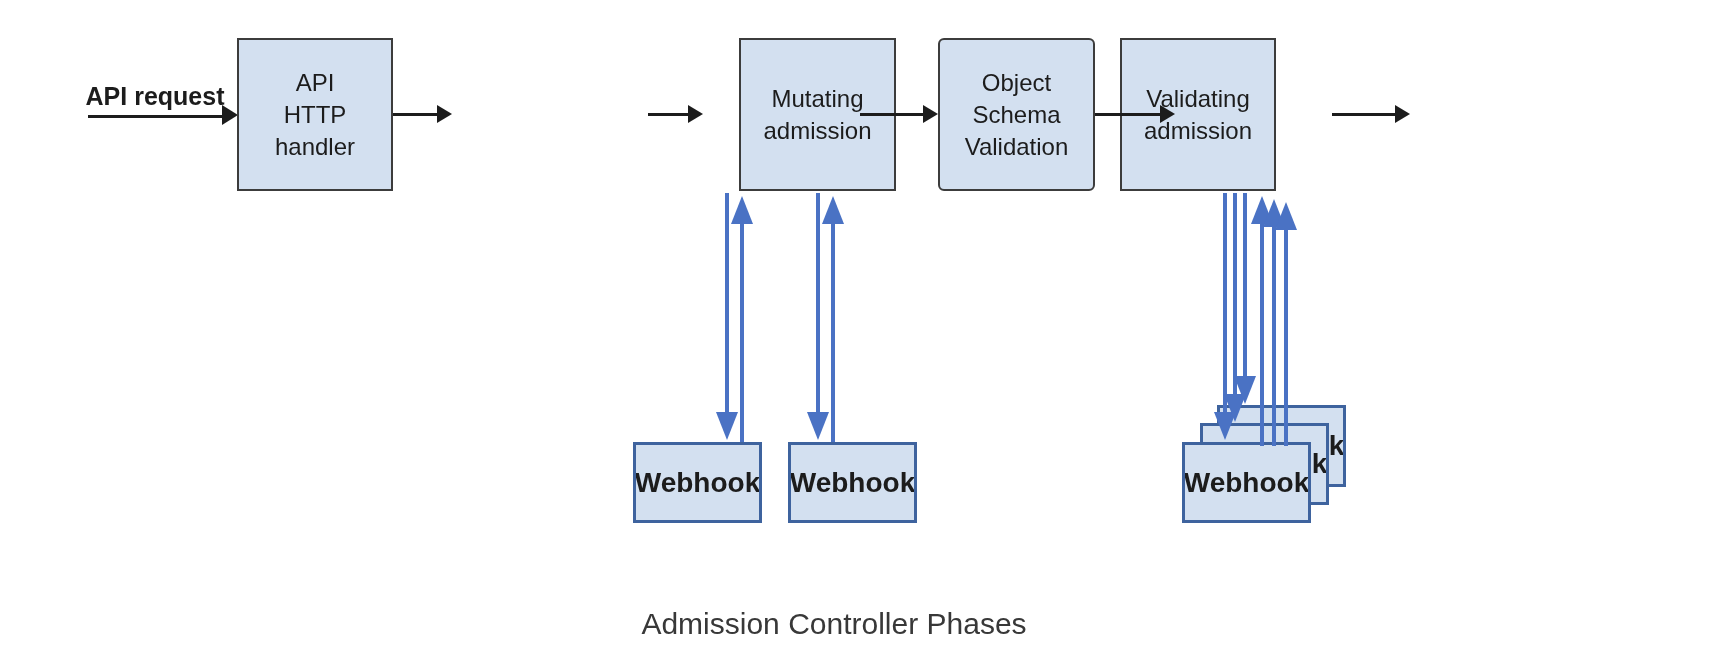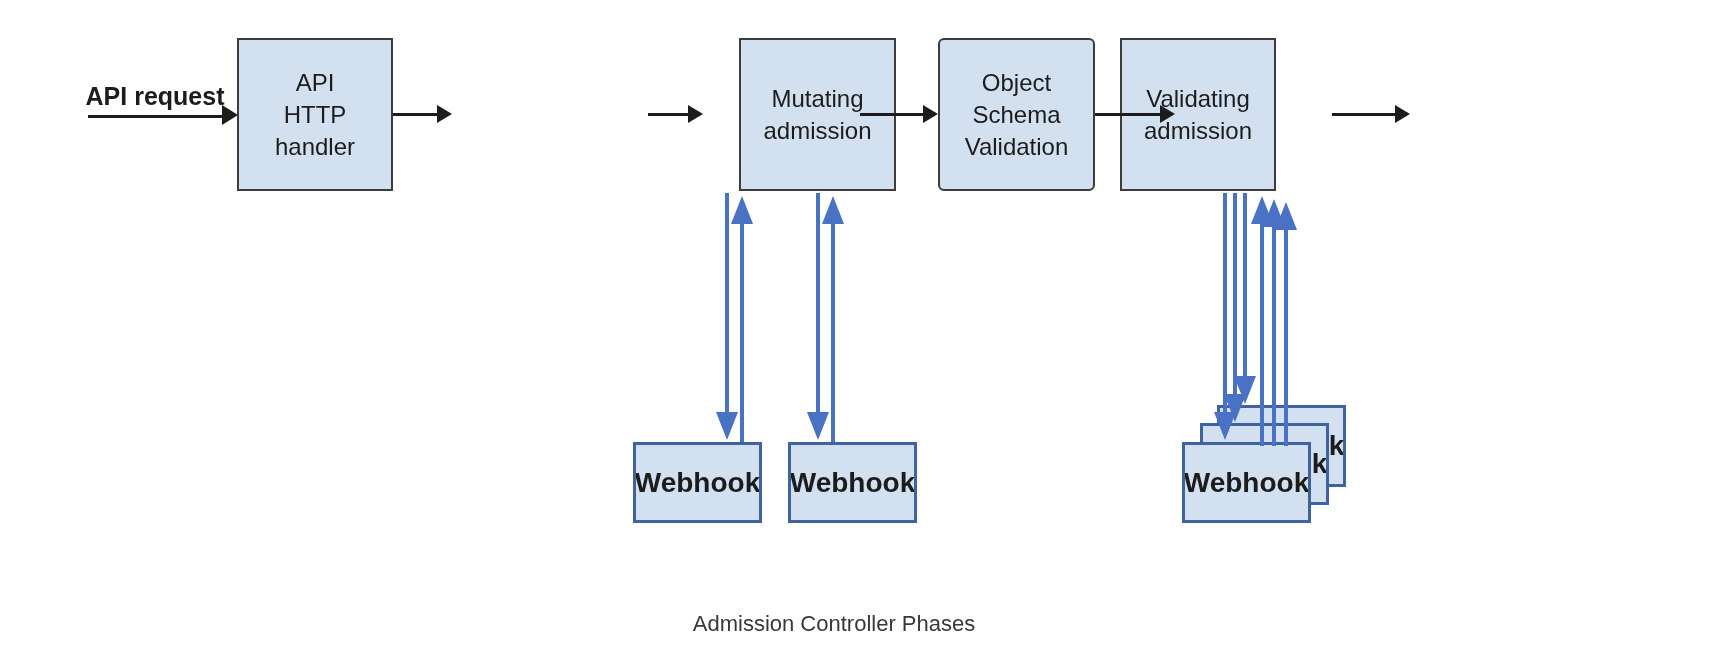--- a/index.html
+++ b/index.html
@@ -113,21 +113,21 @@
     border-left: 16px solid var(--arrow-black);
     border-top: 10px solid transparent;
     border-bottom: 10px solid transparent;
   }
   .caption {
     position: absolute;
     left: 534px;
     top: 604px;
     width: 600px;
     text-align: center;
-    font-size: 22px;
+    font-size: 30px;
     line-height: 40px;
     color: var(--caption-text);
   }
 </style>
 </head>
 <body>
 
 <div id="canvas">
 
   <div class="request-label">API request</div>

